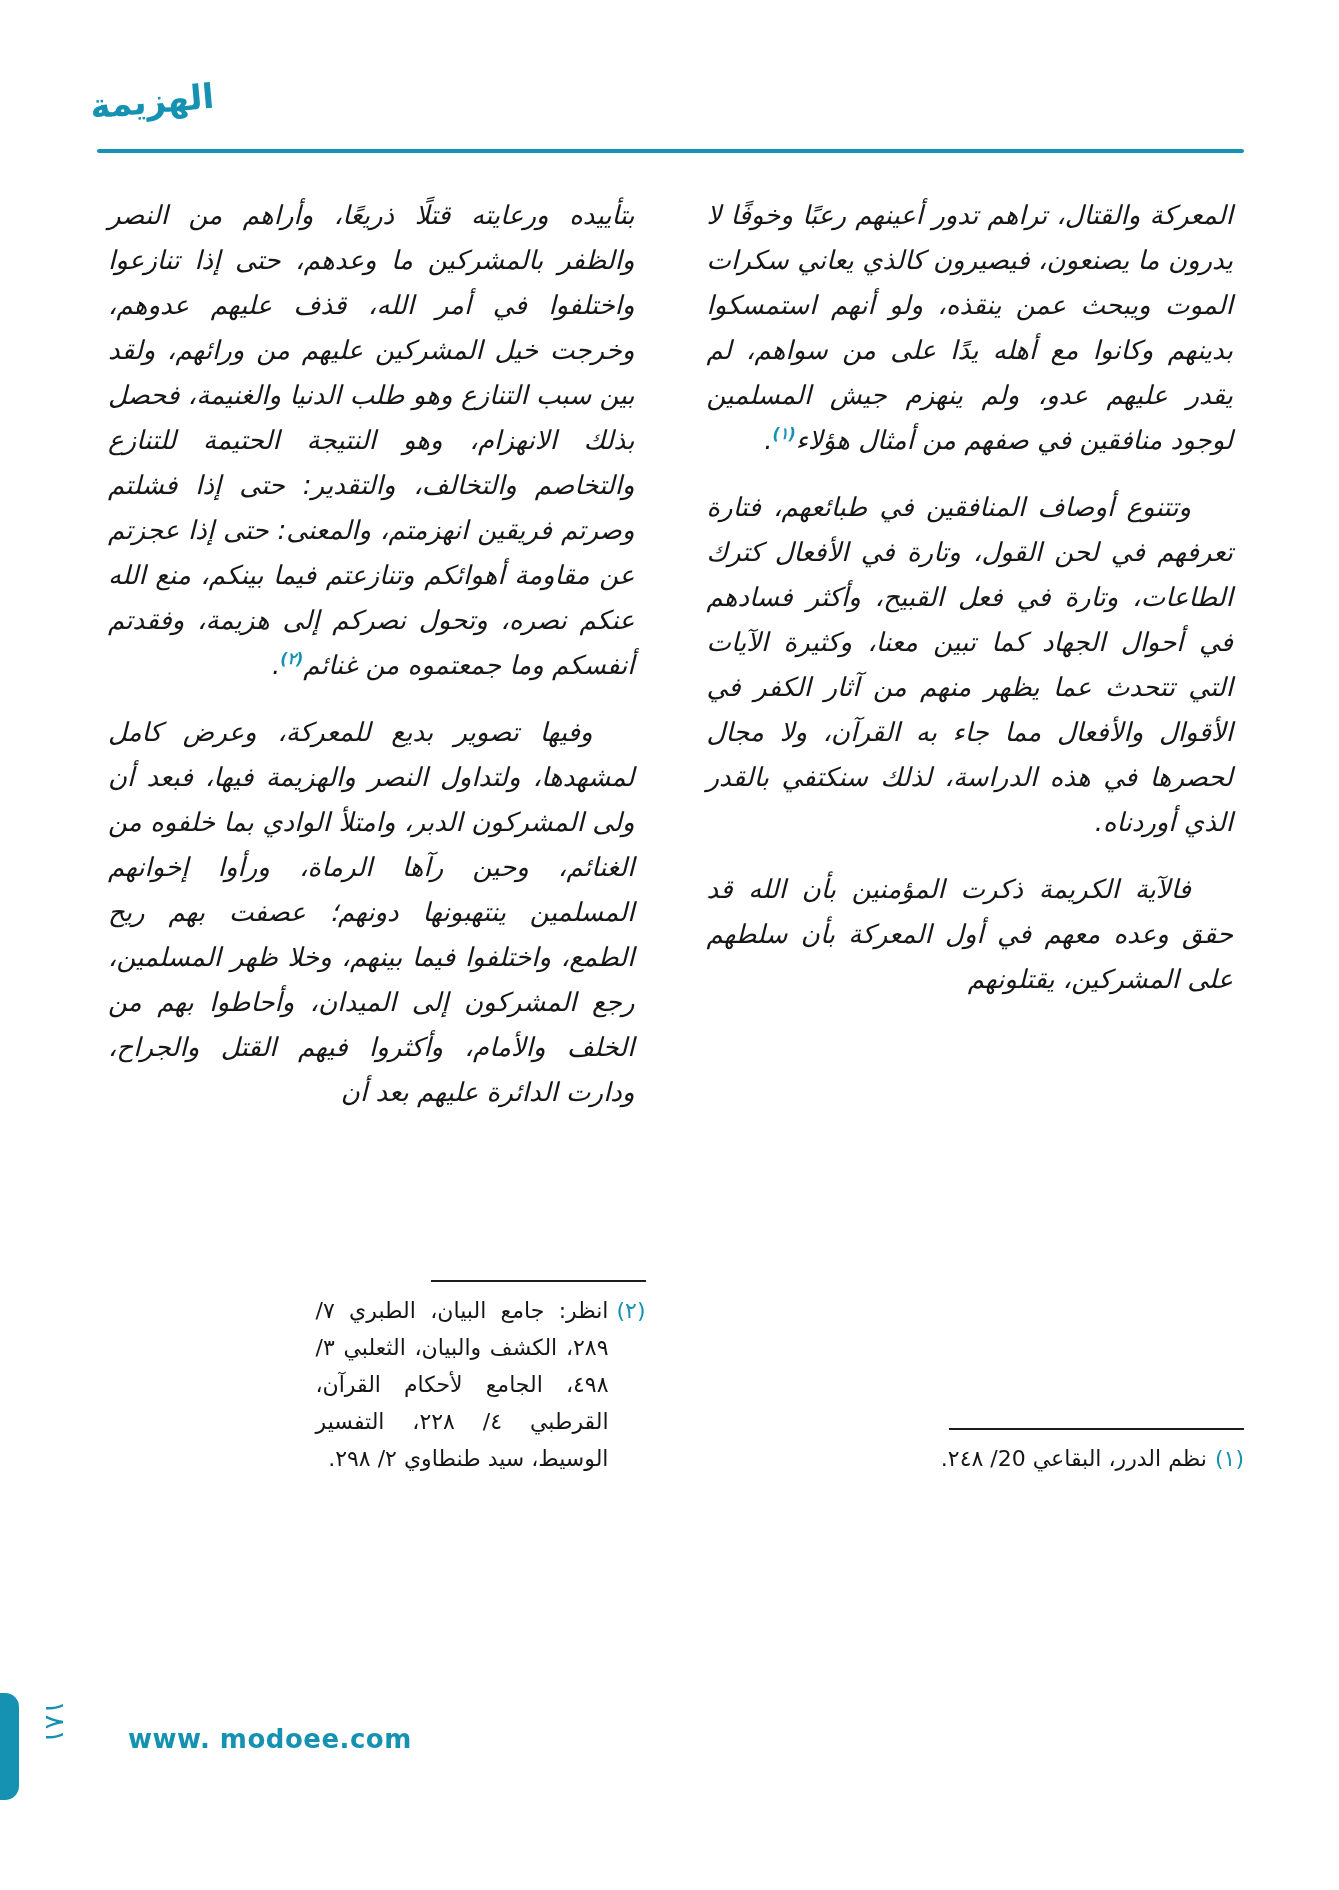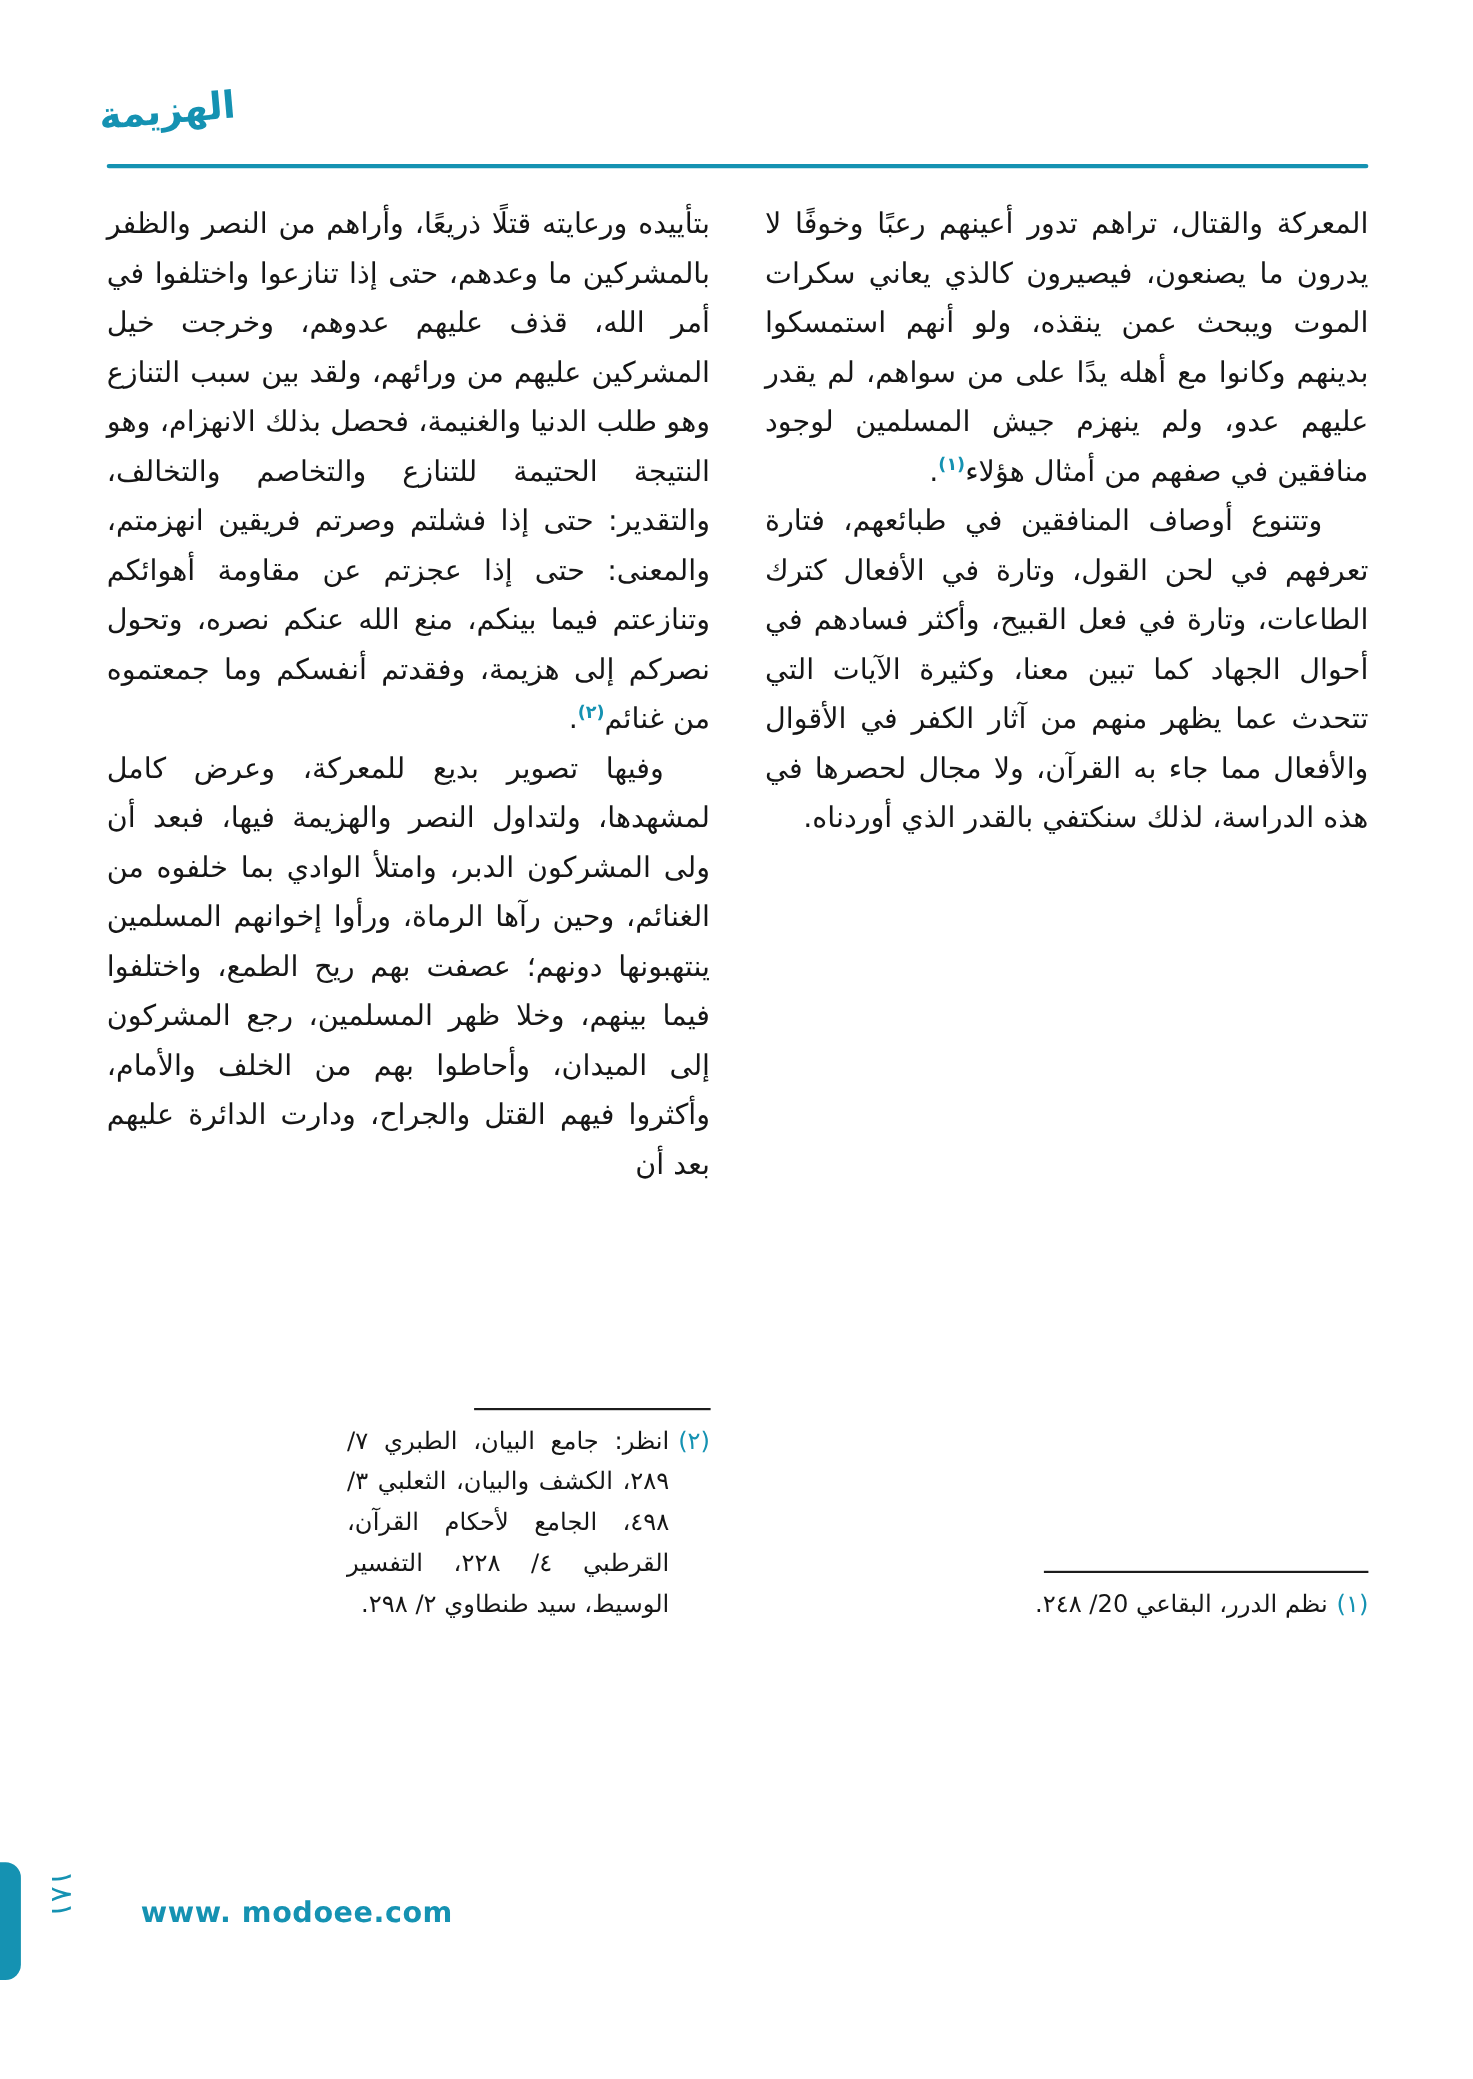--- a/index.html
+++ b/index.html
@@ -14,21 +14,21 @@
   }
   .header-rule{
     position:absolute;top:149px;left:97px;width:1147px;height:4px;
     background:var(--accent);border-radius:2px;
   }
   .columns{
     position:absolute;top:182px;left:97px;width:1147px;
     display:flex;gap:50px;direction:rtl;align-items:stretch;
   }
   .col{flex:1;display:flex;flex-direction:column;min-height:1295px;}
-  .para{font-size:26px;line-height:45px;text-align:justify;text-indent:42px;margin:0;}
+  .para{font-size:26px;line-height:45px;text-align:justify;text-indent:42px;margin:11px;font-style:italic;}
   .para.no-indent{text-indent:0;}
   .fn-ref{color:var(--accent);font-size:16px;vertical-align:super;line-height:0;font-weight:bold;}
   .section-heading{
     color:var(--accent);font-size:27px;font-weight:bold;line-height:45px;
     margin:10px 0 4px;text-indent:42px;
   }
   .qala{font-weight:bold;}
   .verse{color:var(--accent);font-weight:bold;font-size:27px;}
   .verse-ref{font-weight:bold;}
   .footnote-block{margin-top:auto;padding-top:12px;}
@@ -61,20 +61,21 @@
 
 <div class="columns">
 
   <section class="col col-right">
     <p class="para no-indent"><span>المعركة والقتال، تراهم تدور أعينهم رعبًا وخوفًا لا يدرون ما يصنعون، فيصيرون كالذي يعاني سكرات الموت ويبحث عمن ينقذه، ولو أنهم استمسكوا بدينهم وكانوا مع أهله يدًا على من سواهم، لم يقدر عليهم عدو، ولم ينهزم جيش المسلمين لوجود منافقين في صفهم من أمثال هؤلاء</span><sup class="fn-ref">(١)</sup><span>.</span></p>
 
     <p class="para">وتتنوع أوصاف المنافقين في طبائعهم، فتارة تعرفهم في لحن القول، وتارة في الأفعال كترك الطاعات، وتارة في فعل القبيح، وأكثر فسادهم في أحوال الجهاد كما تبين معنا، وكثيرة الآيات التي تتحدث عما يظهر منهم من آثار الكفر في الأقوال والأفعال مما جاء به القرآن، ولا مجال لحصرها في هذه الدراسة، لذلك سنكتفي بالقدر الذي أوردناه.</p>
 
 
 
+    <p class="para">فالآية الكريمة ذكرت المؤمنين بأن الله قد حقق وعده معهم في أول المعركة بأن سلطهم على المشركين، يقتلونهم</p>
 
     <div class="footnote-block">
       <div class="fn-sep"></div>
       <div class="footnote">
         <span class="fn-num">(١)</span>
         <span class="fn-text">نظم الدرر، البقاعي 20/ ٢٤٨.</span>
       </div>
     </div>
   </section>
 

